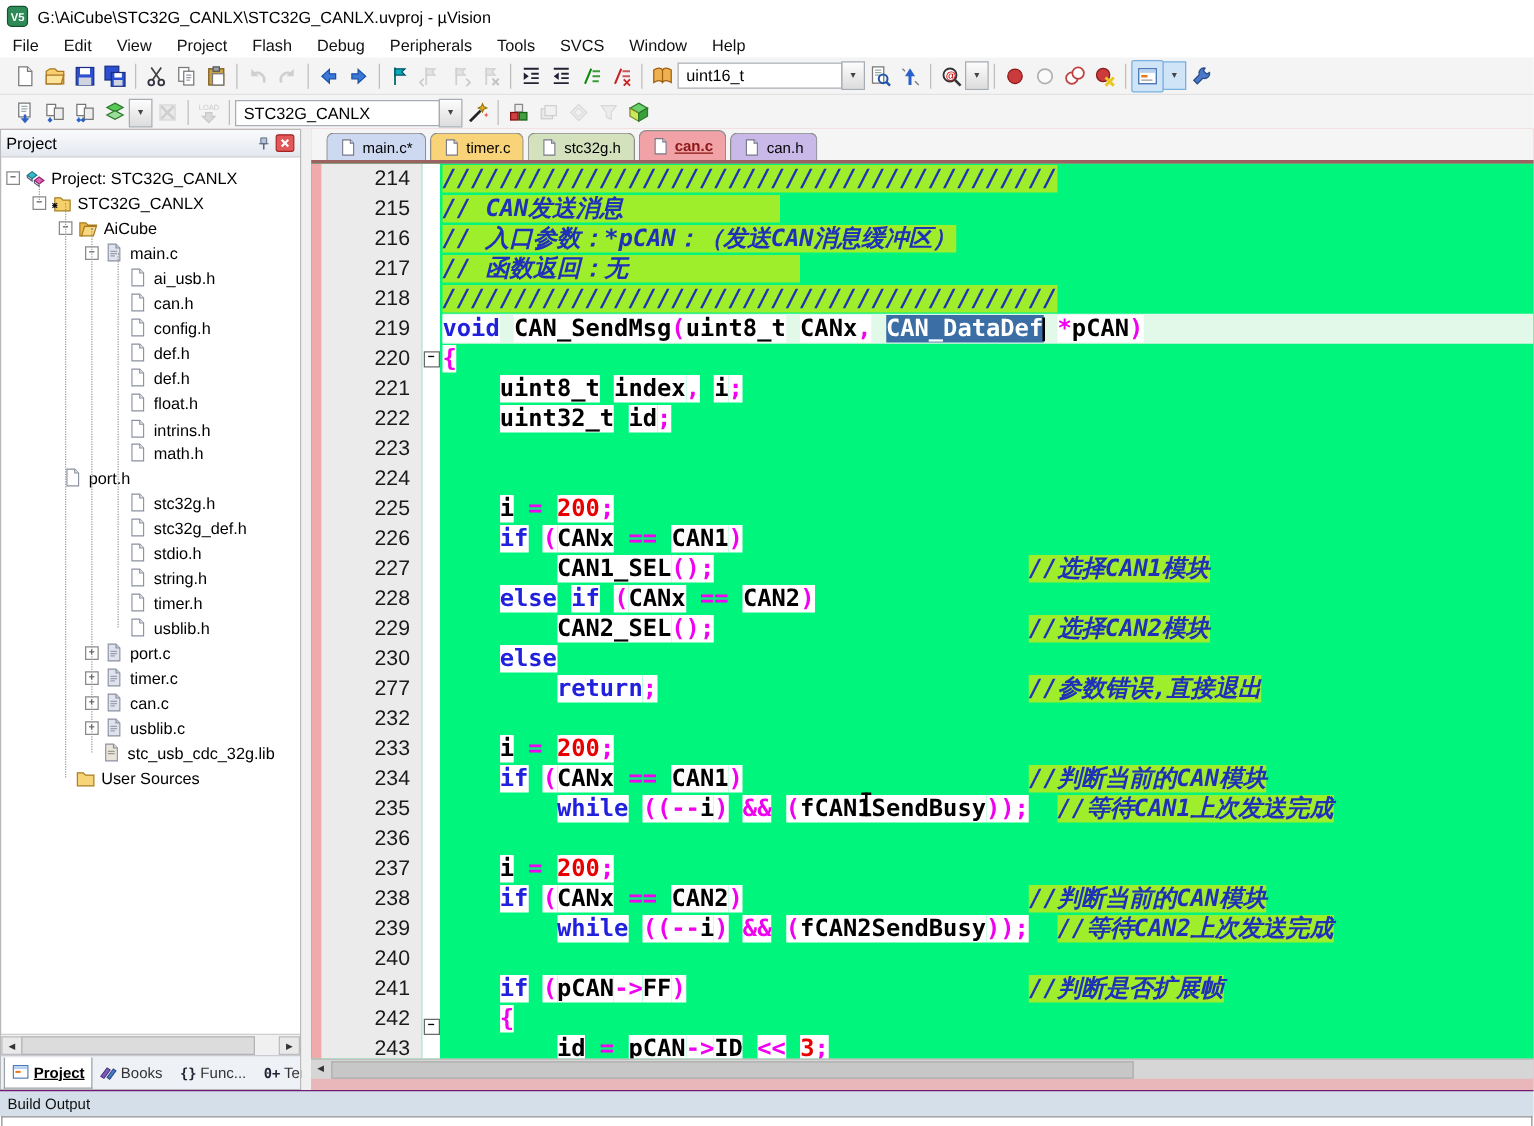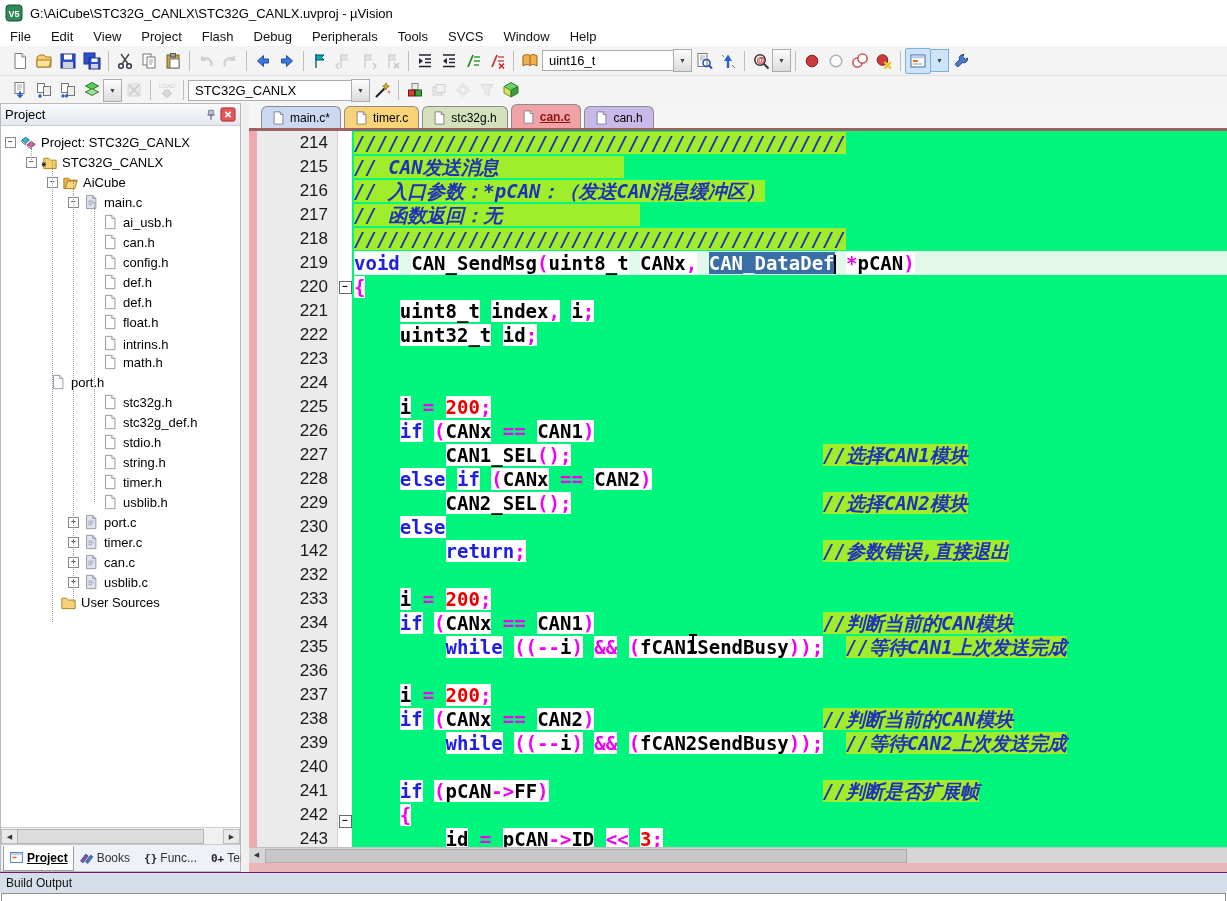--- a/index.html
+++ b/index.html
@@ -750,20 +750,31 @@
             <span class="exp">+</span>
             <span class="ticon">
               <svg width="16" height="16" viewBox="0 0 18 18">
                 <path d="M4 1.5h7l3.5 3.5v11.5H4z" fill="#dfe3ee" stroke="#8a8fa0"></path>
                 <path d="M11 1.5V5h3.5" fill="#c8ccd8" stroke="#8a8fa0"></path>
                 <path d="M6 8h6M6 10h6M6 12h4" stroke="#9aa0b0"></path>
               </svg>
             </span>
             <span>usblib.c</span>
           </div>
+          <div class="trow" style="padding-left: 67px;">
+            <span class="expsp"></span>
+            <span class="ticon">
+              <svg width="16" height="16" viewBox="0 0 18 18">
+                <path d="M4 1.5h7l3.5 3.5v11.5H4z" fill="#e8e4da" stroke="#8a8fa0"></path>
+                <path d="M11 1.5V5h3.5" fill="#d8d4ca" stroke="#8a8fa0"></path>
+                <path d="M6 8h6M6 10h6" stroke="#a0988a"></path>
+              </svg>
+            </span>
+            <span>stc_usb_cdc_32g.lib</span>
+          </div>
           <div class="trow" style="padding-left: 46px;">
             <span class="expsp"></span>
             <span class="ticon">
               <svg width="17" height="17" viewBox="0 0 18 18">
                 <path d="M2 4.5h5l2 2h7v9H2z" fill="#f7d478" stroke="#a87c1e"></path>
               </svg>
             </span>
             <span>User Sources</span>
           </div>
         </div>
@@ -867,21 +878,21 @@
             <div class="grow">221</div>
             <div class="grow">222</div>
             <div class="grow">223</div>
             <div class="grow">224</div>
             <div class="grow">225</div>
             <div class="grow">226</div>
             <div class="grow">227</div>
             <div class="grow">228</div>
             <div class="grow">229</div>
             <div class="grow">230</div>
-            <div class="grow">142</div>
+            <div class="grow">277</div>
             <div class="grow">232</div>
             <div class="grow">233</div>
             <div class="grow">234</div>
             <div class="grow">235</div>
             <div class="grow">236</div>
             <div class="grow">237</div>
             <div class="grow">238</div>
             <div class="grow">239</div>
             <div class="grow">240</div>
             <div class="grow">241</div>

